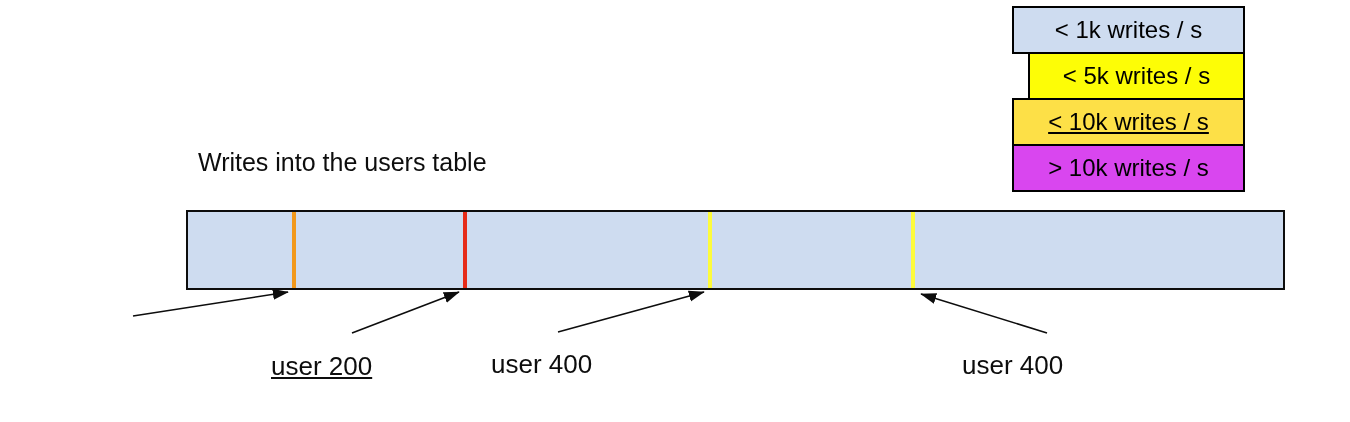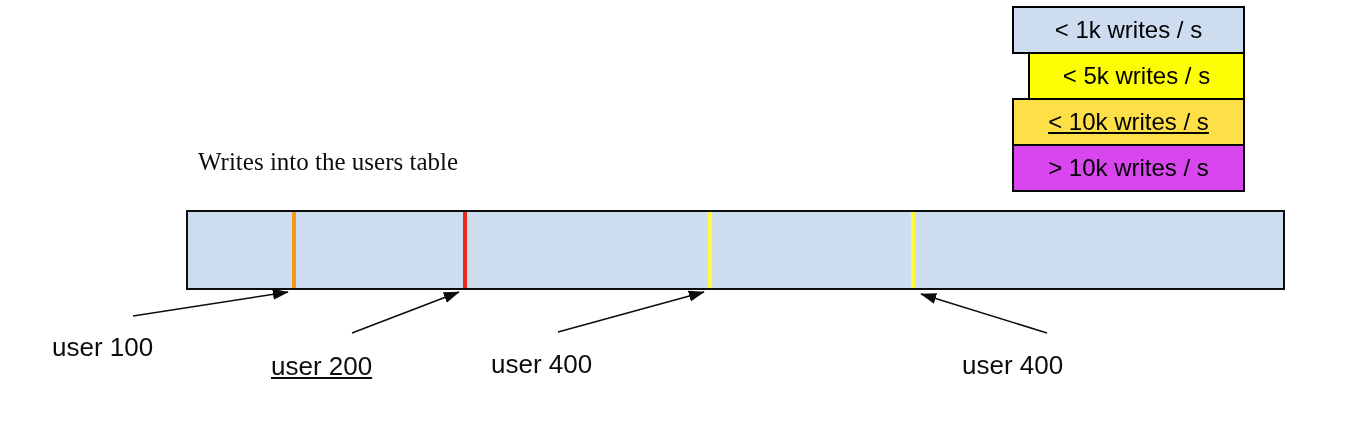--- a/index.html
+++ b/index.html
@@ -17,21 +17,20 @@
     overflow: hidden;
   }
   .diagram-title {
     position: absolute;
     left: 198px;
     top: 146px;
     font-size: 25px;
     line-height: 1.3;
     color: #0d0d0d;
     white-space: nowrap;
-    font-family: Liberation Serif, serif;
   }
   .keyspace-bar {
     position: absolute;
     left: 186px;
     top: 210px;
     width: 1099px;
     height: 80px;
     box-sizing: border-box;
     border: 2px solid #0d0d0d;
   }
@@ -113,18 +112,17 @@
       <marker id="arrowhead" markerWidth="11" markerHeight="9" refX="9.5" refY="4.5" orient="auto">
         <polygon points="0,1 10,4.5 0,8" fill="#0d0d0d"></polygon>
       </marker>
     </defs>
     <line x1="133" y1="316" x2="288" y2="292" stroke="#0d0d0d" stroke-width="1.6" marker-end="url(#arrowhead)"></line>
     <line x1="352" y1="333" x2="459" y2="292" stroke="#0d0d0d" stroke-width="1.6" marker-end="url(#arrowhead)"></line>
     <line x1="558" y1="332" x2="704" y2="292" stroke="#0d0d0d" stroke-width="1.6" marker-end="url(#arrowhead)"></line>
     <line x1="1047" y1="333" x2="921" y2="294" stroke="#0d0d0d" stroke-width="1.6" marker-end="url(#arrowhead)"></line>
   </svg>
 
-  <div class="user-label user-label-100">user 100</div>
   <div class="user-label user-label-200">user 200</div>
   <div class="user-label user-label-300">user 400</div>
   <div class="user-label user-label-400">user 400</div>
 
 </div>
 
 </body></html>

